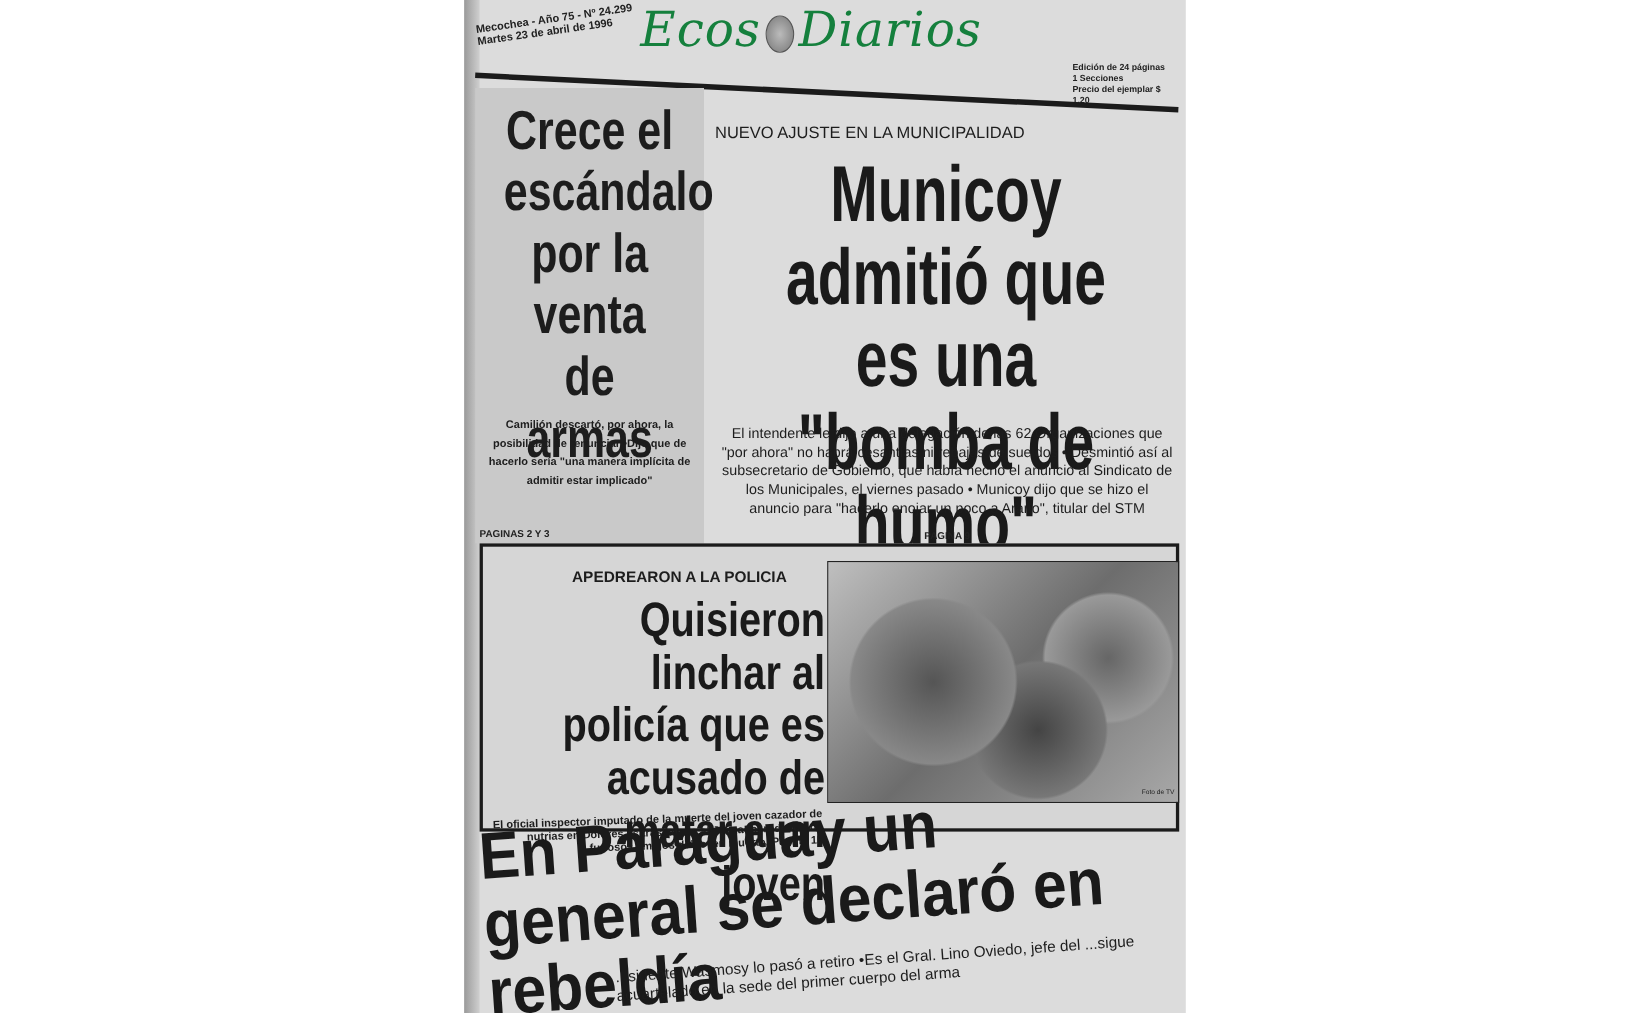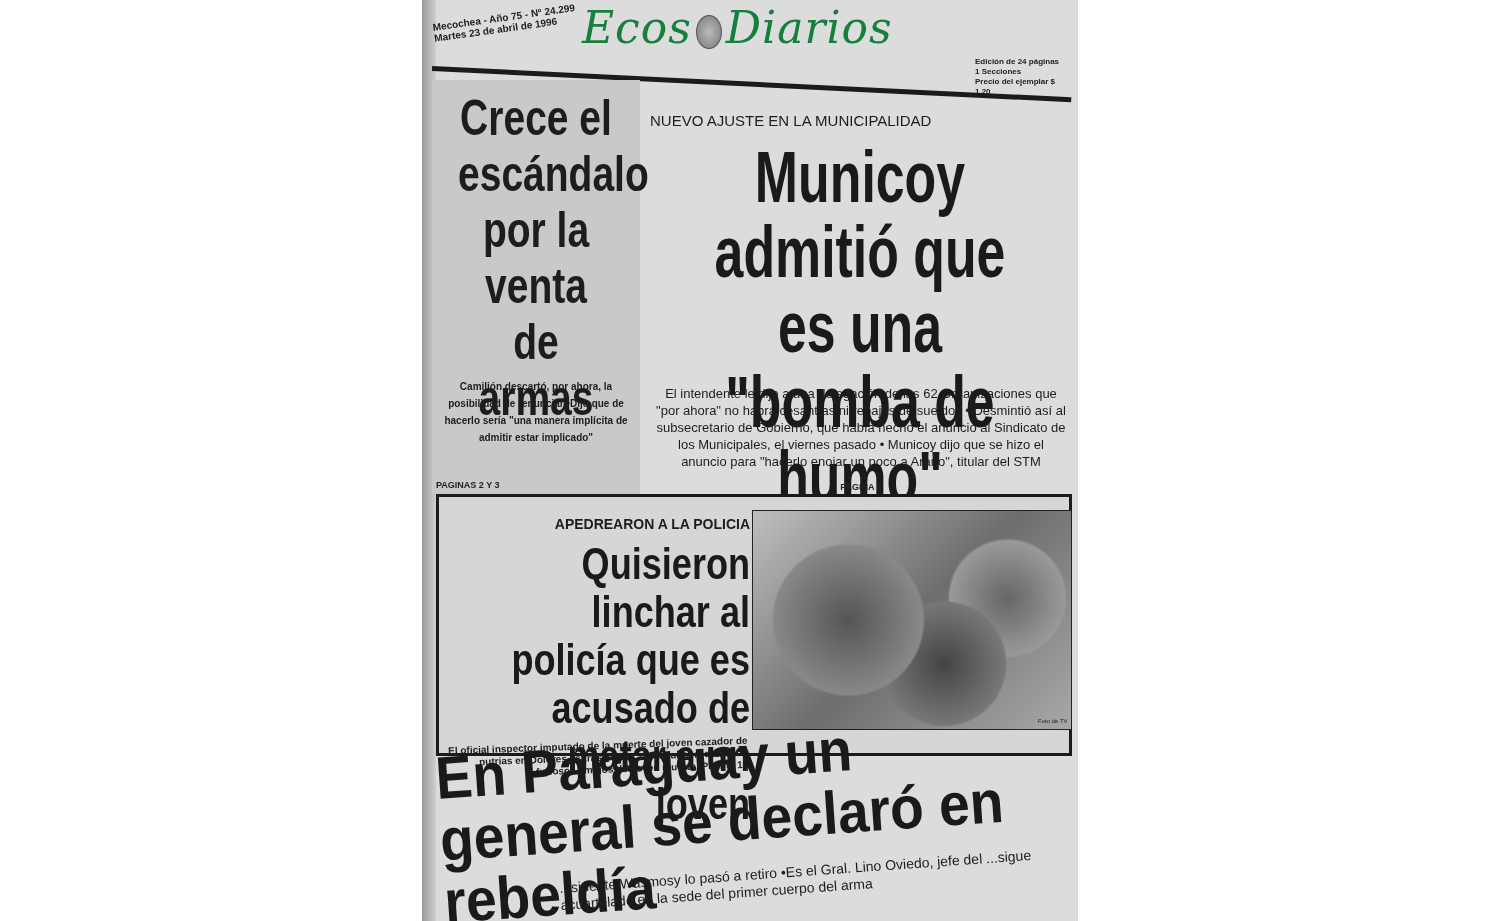--- a/index.html
+++ b/index.html
@@ -13,21 +13,21 @@
   .rule{position:absolute;left:432px;top:66px;width:640px;height:5px;background:#1b1b1b;transform:rotate(2.8deg);transform-origin:left;}
   .box-left{position:absolute;left:432px;top:80px;width:208px;height:414px;background:#c9c9c9;}
   .left-head{position:absolute;left:436px;top:90px;width:200px;text-align:center;font-size:50px;font-weight:bold;line-height:56px;color:#1d1d1d;font-family:"Liberation Sans",sans-serif;transform:scaleX(0.78);}
   .left-deck{position:absolute;left:436px;top:378px;width:200px;text-align:center;font-size:10px;font-weight:bold;line-height:17px;color:#1d1d1d;}
   .left-pages{position:absolute;left:436px;top:480px;width:200px;font-size:9px;font-weight:bold;color:#222;}
   .kicker{position:absolute;left:650px;top:112px;width:420px;text-align:left;font-size:15px;color:#1d1d1d;}
   .main-head{position:absolute;left:640px;top:140px;width:440px;text-align:center;font-size:72px;font-weight:bold;line-height:75px;color:#1a1a1a;transform:scaleX(0.72);transform-origin:center;}
   .main-deck{position:absolute;left:655px;top:385px;width:412px;text-align:center;font-size:13px;line-height:17px;color:#1d1d1d;}
   .main-pages{position:absolute;left:655px;top:482px;width:412px;text-align:center;font-size:9px;font-weight:bold;color:#222;}
   .lower-box{position:absolute;left:436px;top:494px;width:636px;height:262px;border:3px solid #1b1b1b;background:#d6d6d6;box-sizing:border-box;}
-  .lower-kicker{position:absolute;left:520px;top:516px;width:230px;text-align:right;font-size:14px;font-weight:bold;color:#1d1d1d;}
+  .lower-kicker{position:absolute;left:520px;top:516px;width:230px;font-size:14px;font-weight:bold;color:#1d1d1d;}
   .lower-head{position:absolute;left:440px;top:540px;width:310px;text-align:right;font-size:44px;font-weight:bold;line-height:48px;color:#1a1a1a;transform:scaleX(0.82);transform-origin:right;}
   .photo{position:absolute;left:752px;top:510px;width:318px;height:218px;background:
     radial-gradient(circle at 30% 50%,#555 0,#888 30%,transparent 31%),
     radial-gradient(circle at 60% 70%,#444 0,#777 25%,transparent 26%),
     radial-gradient(circle at 80% 40%,#666 0,#999 20%,transparent 21%),
     linear-gradient(135deg,#bfbfbf,#6d6d6d 50%,#a8a8a8);border:1px solid #222;}
   .photo-credit{position:absolute;left:1038px;top:718px;font-size:6px;color:#222;}
   .lower-deck{position:absolute;left:448px;top:740px;width:300px;text-align:right;font-size:10px;font-weight:bold;line-height:12px;color:#1d1d1d;transform:rotate(-2deg);}
   .bottom-head{position:absolute;left:440px;top:748px;width:640px;font-size:60px;font-weight:bold;line-height:62px;color:#1a1a1a;transform:rotate(-4deg) scaleX(0.92);transform-origin:left;}
   .bottom-deck{position:absolute;left:560px;top:880px;width:520px;font-size:14px;line-height:17px;color:#1d1d1d;transform:rotate(-4deg);transform-origin:left;}

